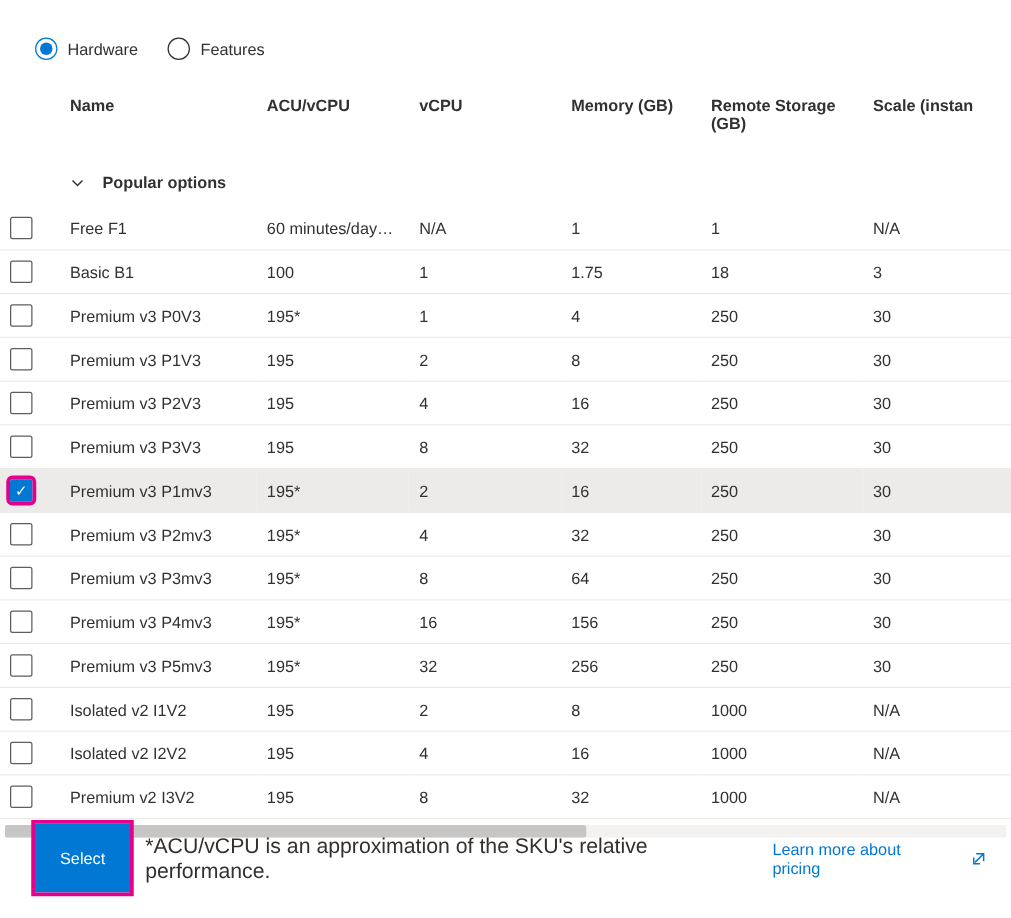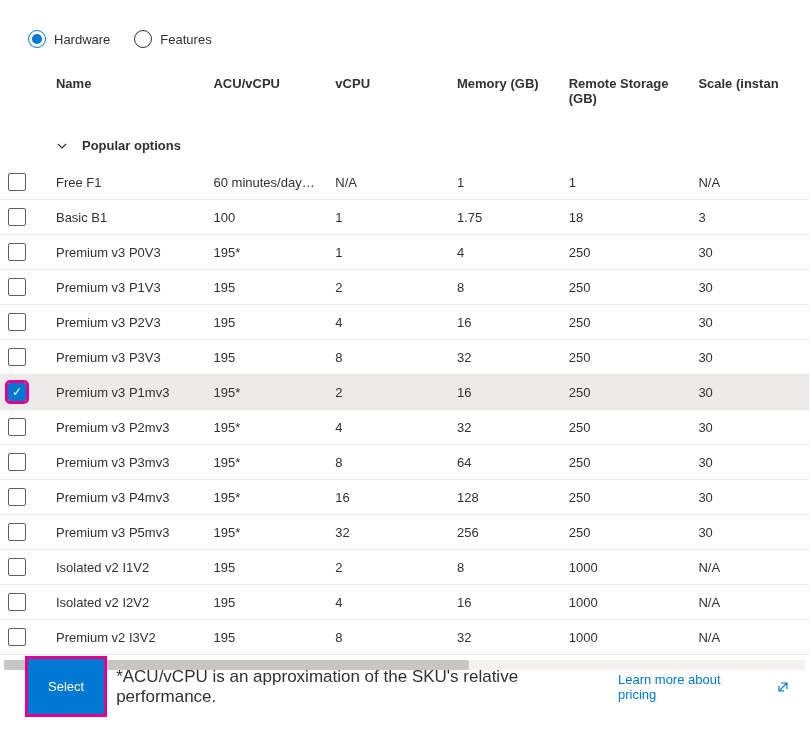--- a/index.html
+++ b/index.html
@@ -315,21 +315,21 @@
           <td>250</td>
           <td>30</td>
         </tr>
         <tr class="data-row">
           <td class="check-cell">
             <div class="checkbox"></div>
           </td>
           <td>Premium v3 P4mv3</td>
           <td>195*</td>
           <td>16</td>
-          <td>128</td>
+          <td>156</td>
           <td>250</td>
           <td>30</td>
         </tr>
         <tr class="data-row">
           <td class="check-cell">
             <div class="checkbox"></div>
           </td>
           <td>Premium v3 P5mv3</td>
           <td>195*</td>
           <td>32</td>

